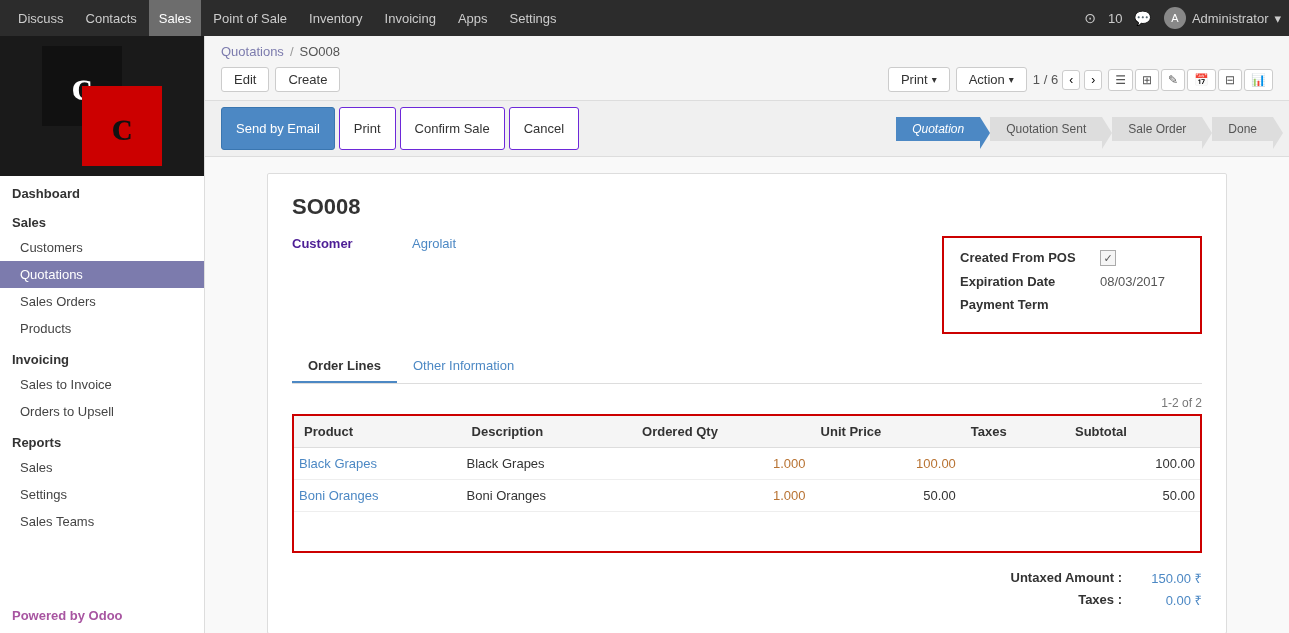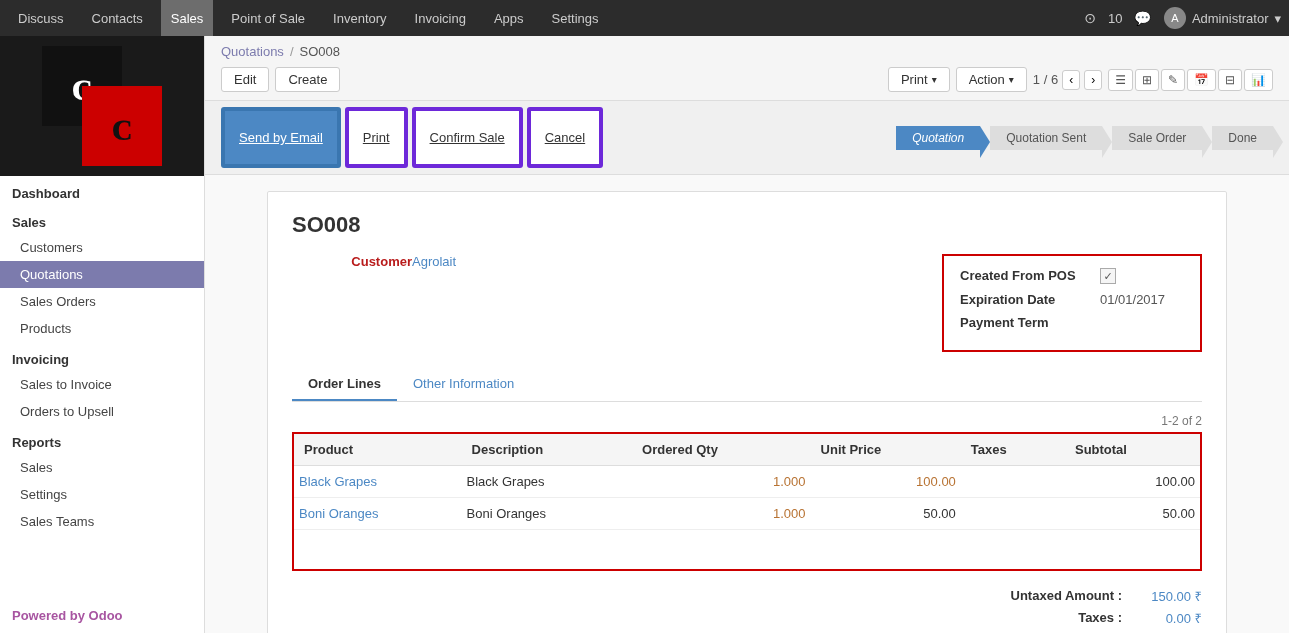--- a/index.html
+++ b/index.html
@@ -8,21 +8,21 @@
     
     .top-nav {
       background: #2c2c2c;
       display: flex;
       align-items: center;
       height: 36px;
       padding: 0 8px;
       color: #ccc;
       flex-shrink: 0;
     }
-    .top-nav-left { display: flex; align-items: center; gap: 8px; }
+    .top-nav-left { display: flex; align-items: center; gap: 2px; }
     .top-nav-item {
       padding: 0 10px;
       height: 36px;
       display: flex;
       align-items: center;
       color: #ccc;
       cursor: pointer;
       font-size: 13px;
     }
     .top-nav-item.active { background: #6d6d6d; color: #fff; }
@@ -203,28 +203,27 @@
     
     .action-bar {
       display: flex;
       align-items: center;
       padding: 6px 16px;
       background: #f0f0f0;
       border-bottom: 1px solid #ddd;
       gap: 4px;
     }
     .action-btn {
-      border: 4px solid #6d28d9;
+      border: 1px solid #6d28d9;
       background: #fff;
-      padding: 19px 14px;
+      padding: 13px 14px;
       border-radius: 3px;
       cursor: pointer;
       font-size: 13px;
       color: #333;
-      text-decoration: underline;
     }
     .action-btn.primary {
       background: #4c88c4;
       color: #fff;
       border-color: #3a76b0;
     }
     .action-btn.secondary {
       background: #fff;
       color: #333;
     }
@@ -299,24 +298,23 @@
       min-width: 260px;
     }
 
     .field-row {
       display: flex;
       align-items: flex-start;
       margin-bottom: 6px;
     }
     .field-label {
       font-weight: bold;
-      color: #b91c1c;
+      color: #4c1d95;
       min-width: 120px;
       font-size: 13px;
-      text-align: right;
     }
 
     .customer-block { margin-left: 0; }
     .customer-name { color: #4c88c4; cursor: pointer; font-size: 13px; }
     .customer-address { color: #555; font-size: 13px; line-height: 1.6; }
 
     .right-field-row {
       display: flex;
       align-items: flex-start;
       margin-bottom: 8px;
@@ -544,21 +542,21 @@
             </div>
           </div>
 
           <div class="doc-fields-right">
             <div class="right-field-row">
               <div class="right-field-label">Created From POS</div>
               <div class="checkbox-icon">✓</div>
             </div>
             <div class="right-field-row">
               <div class="right-field-label">Expiration Date</div>
-              <div class="right-field-value">01/01/2017</div>
+              <div class="right-field-value">08/03/2017</div>
             </div>
             <div class="right-field-row">
               <div class="right-field-label">Payment Term</div>
               <div class="right-field-value"></div>
             </div>
           </div>
         </div>
 
         <div class="doc-tabs">
           <div class="doc-tab active">Order Lines</div>

